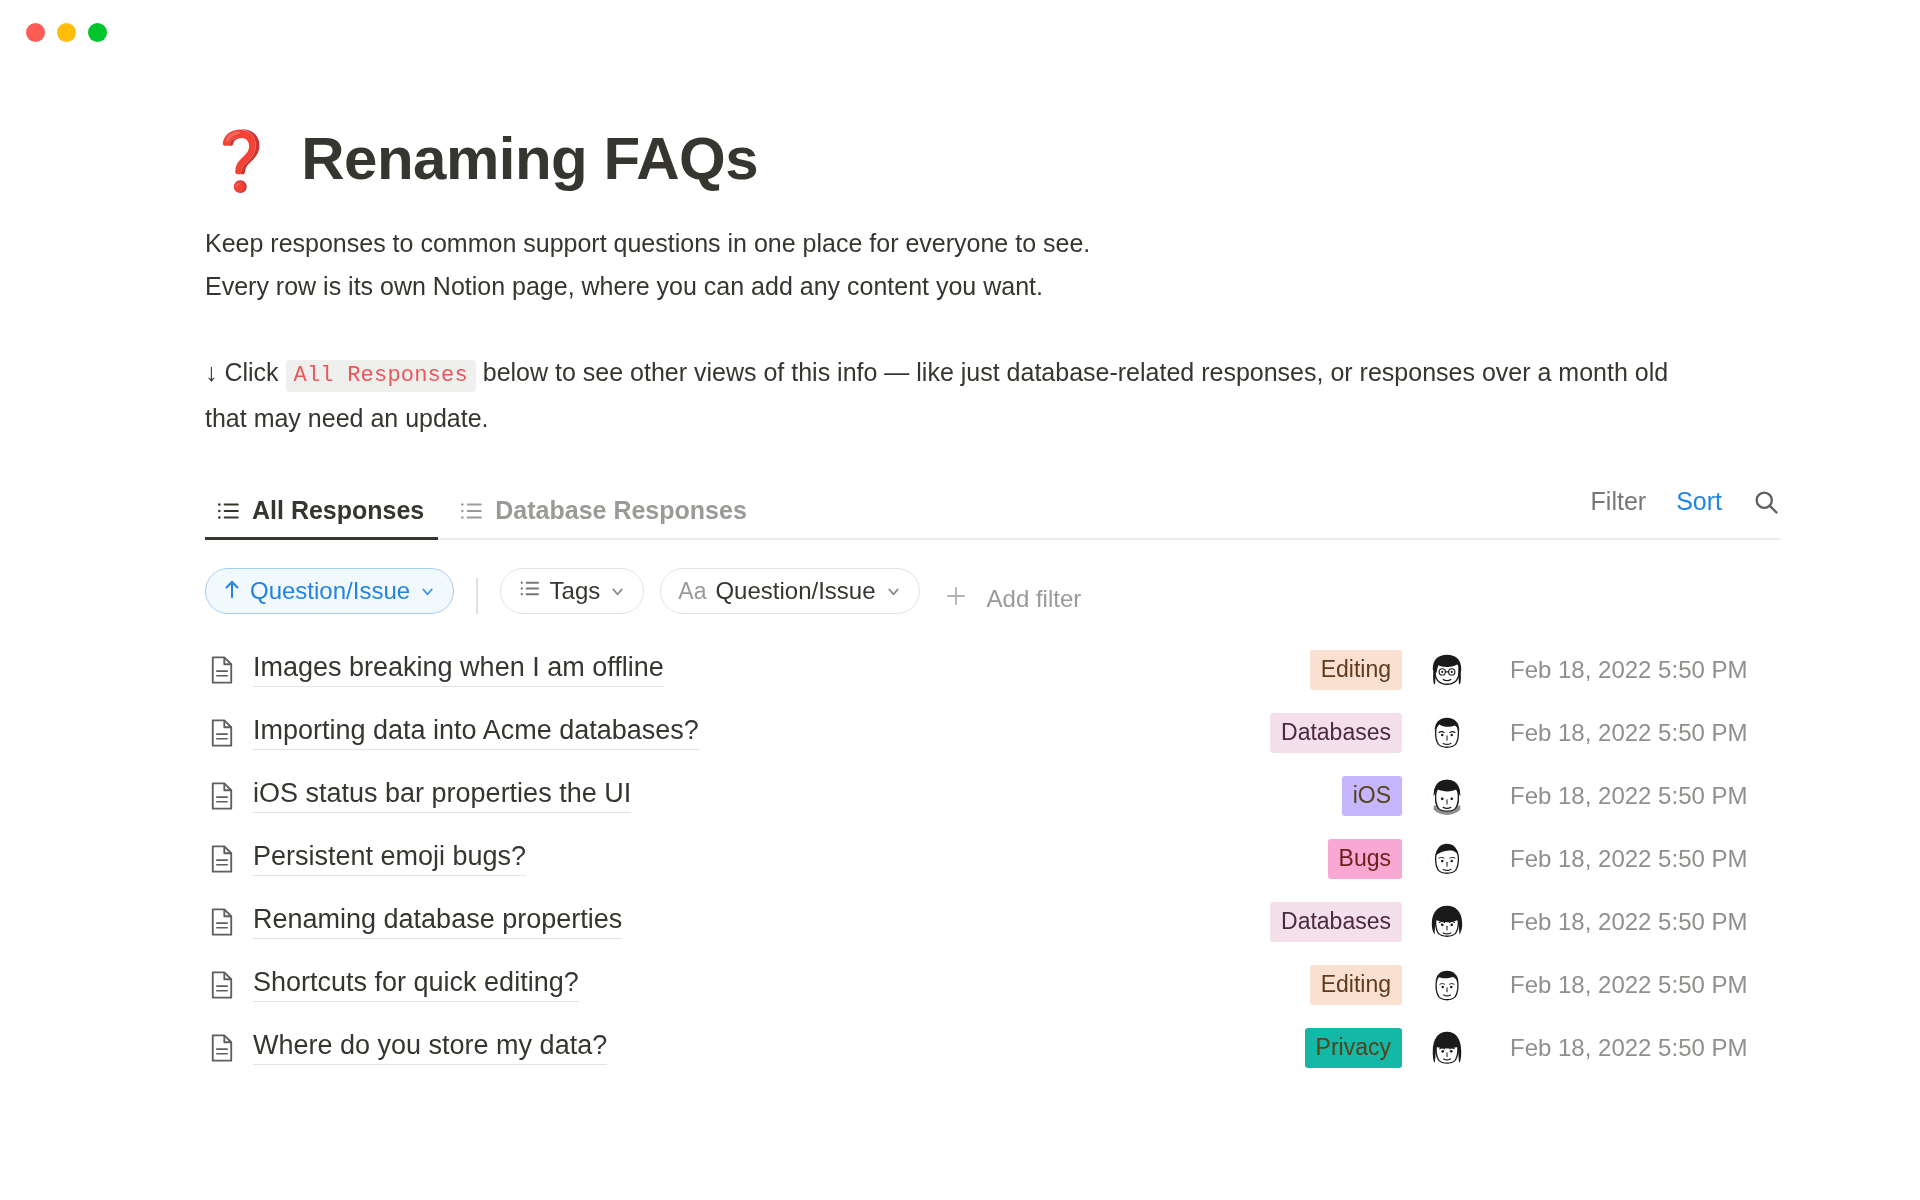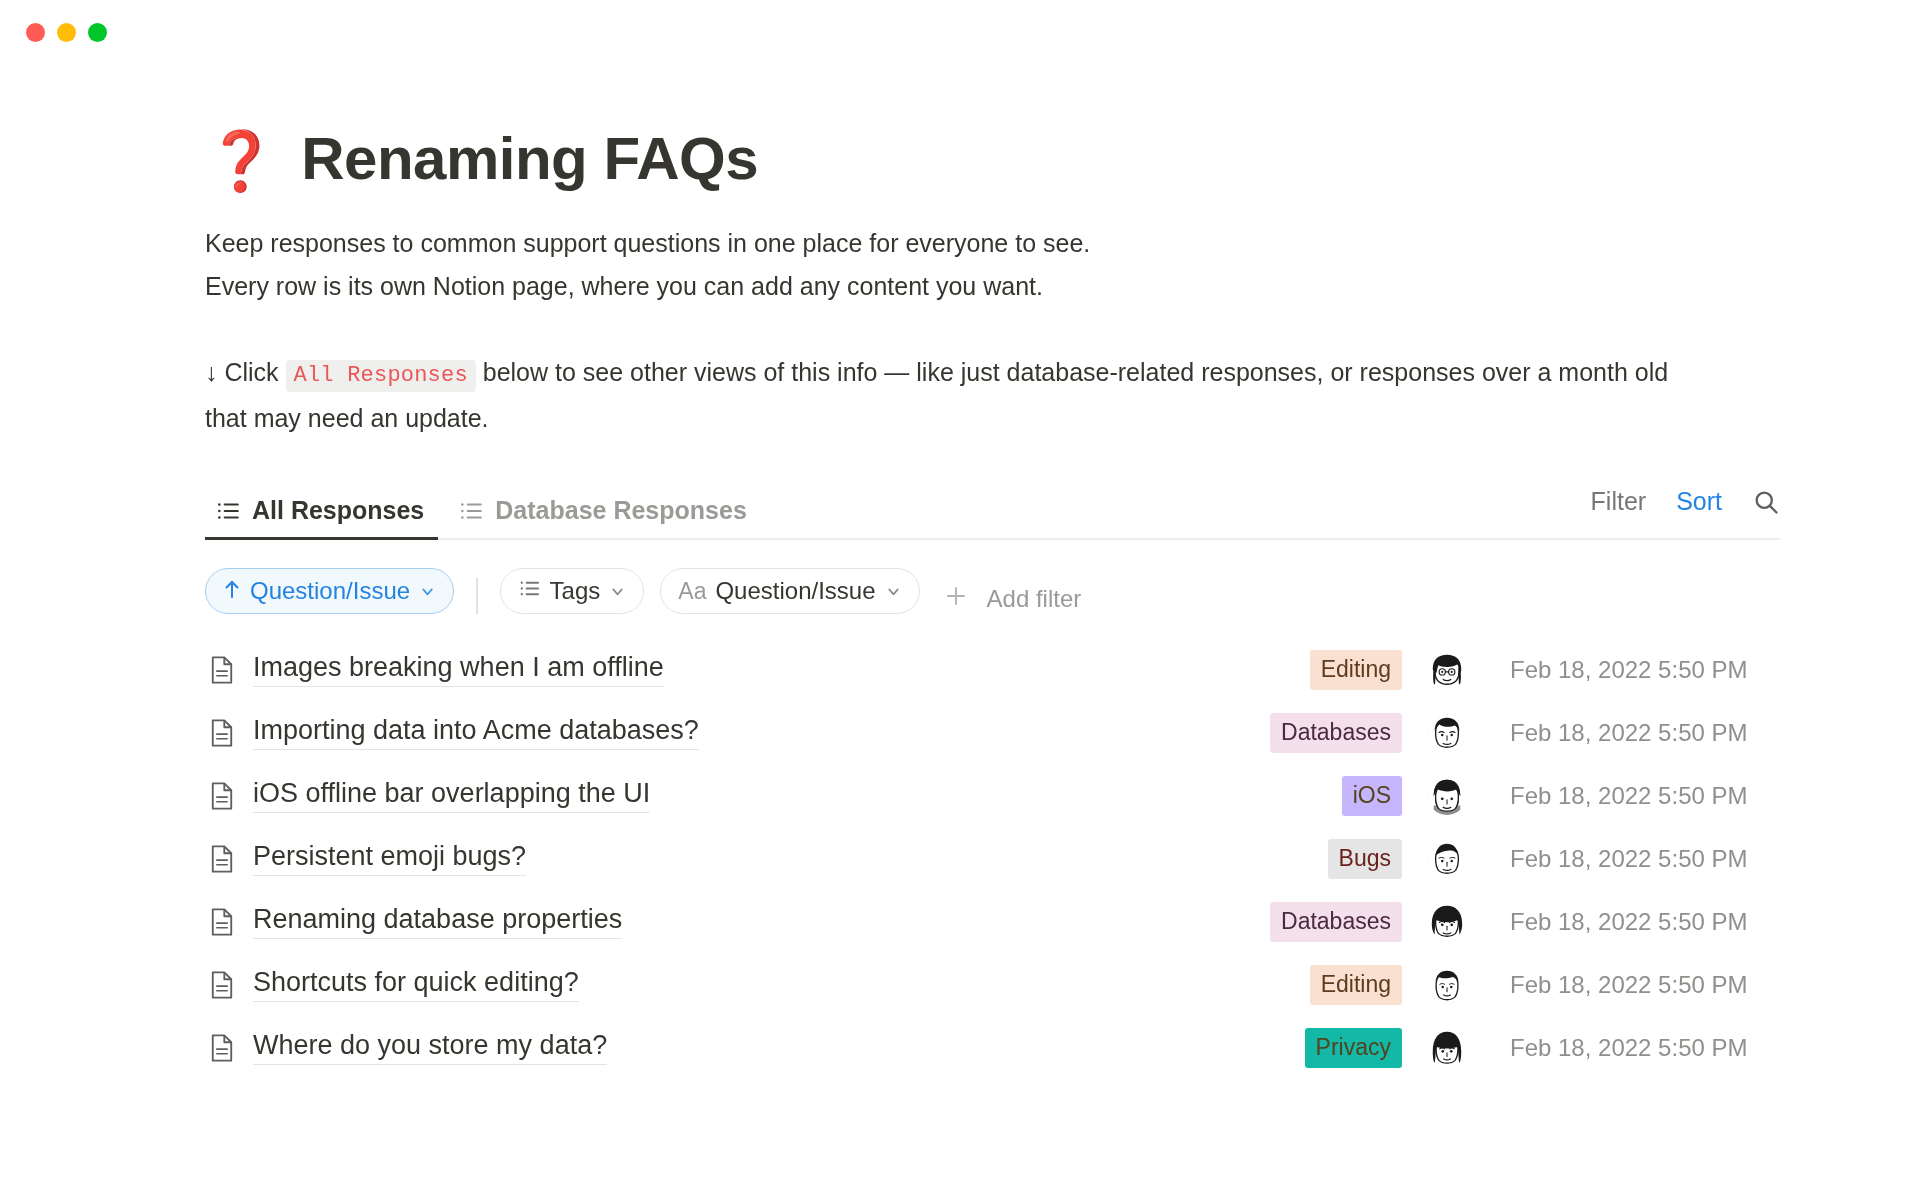--- a/index.html
+++ b/index.html
@@ -428,21 +428,21 @@
       </div>
       <div class="row">
         <span class="doc-icon">
           <svg width="28" height="30" viewBox="0 0 24 26" fill="none" stroke="#5F5E5B" stroke-width="1.6" stroke-linejoin="round">
   <path d="M4 2h10l6 6v16H4z" fill="#fff"></path>
   <path d="M14 2v6h6" fill="none"></path>
   <line x1="7.5" y1="14" x2="16.5" y2="14" stroke-width="1.4" stroke-linecap="round"></line>
   <line x1="7.5" y1="18" x2="16.5" y2="18" stroke-width="1.4" stroke-linecap="round"></line>
 </svg>
         </span>
-        <span class="row-title">iOS offline bar overlapping the UI</span>
+        <span class="row-title">iOS status bar properties the UI</span>
         <span class="grow"></span>
         <span class="tag-cell">
           <span class="tag" style="background:#c4b5fd;color:#54431C">iOS</span>
         </span>
         <span class="avatar-cell">
           <span class="avatar">
             <svg width="38" height="38" viewBox="0 0 40 40">
       <circle cx="20" cy="20" r="20" fill="#FFFFFF"></circle>
       <g>
       <path d="M8 21c0-8 4-13 12-13s12 5 12 13c0 5-1 9-3 12-2 2-5 3-9 3s-7-1-9-3c-2-3-3-7-3-12z" fill="#FFFFFF" stroke="#1A1A1A" stroke-width="1.4"></path>
@@ -465,21 +465,21 @@
           <svg width="28" height="30" viewBox="0 0 24 26" fill="none" stroke="#5F5E5B" stroke-width="1.6" stroke-linejoin="round">
   <path d="M4 2h10l6 6v16H4z" fill="#fff"></path>
   <path d="M14 2v6h6" fill="none"></path>
   <line x1="7.5" y1="14" x2="16.5" y2="14" stroke-width="1.4" stroke-linecap="round"></line>
   <line x1="7.5" y1="18" x2="16.5" y2="18" stroke-width="1.4" stroke-linecap="round"></line>
 </svg>
         </span>
         <span class="row-title">Persistent emoji bugs?</span>
         <span class="grow"></span>
         <span class="tag-cell">
-          <span class="tag" style="background:#e5e5e5;color:#6B211C">Bugs</span>
+          <span class="tag" style="background:#f9a8d4;color:#6B211C">Bugs</span>
         </span>
         <span class="avatar-cell">
           <span class="avatar">
             <svg width="38" height="38" viewBox="0 0 40 40">
       <circle cx="20" cy="20" r="20" fill="#FFFFFF"></circle>
       <g>
       <path d="M8 20c0-8 4-13 12-13s12 5 12 13c0 5-1 9-3 12-2 2-5 3-9 3s-7-1-9-3c-2-3-3-7-3-12z" fill="#FFFFFF" stroke="#1A1A1A" stroke-width="1.4"></path>
       <path d="M8 16c1-8 6-12 12-12s11 4 12 12c-2-3-5-5-8-5-5 0-10 1-16 5z" fill="#1A1A1A"></path>
       <circle cx="15" cy="22" r="1.3" fill="#1A1A1A"></circle>
                 <circle cx="25" cy="22" r="1.3" fill="#1A1A1A"></circle>

